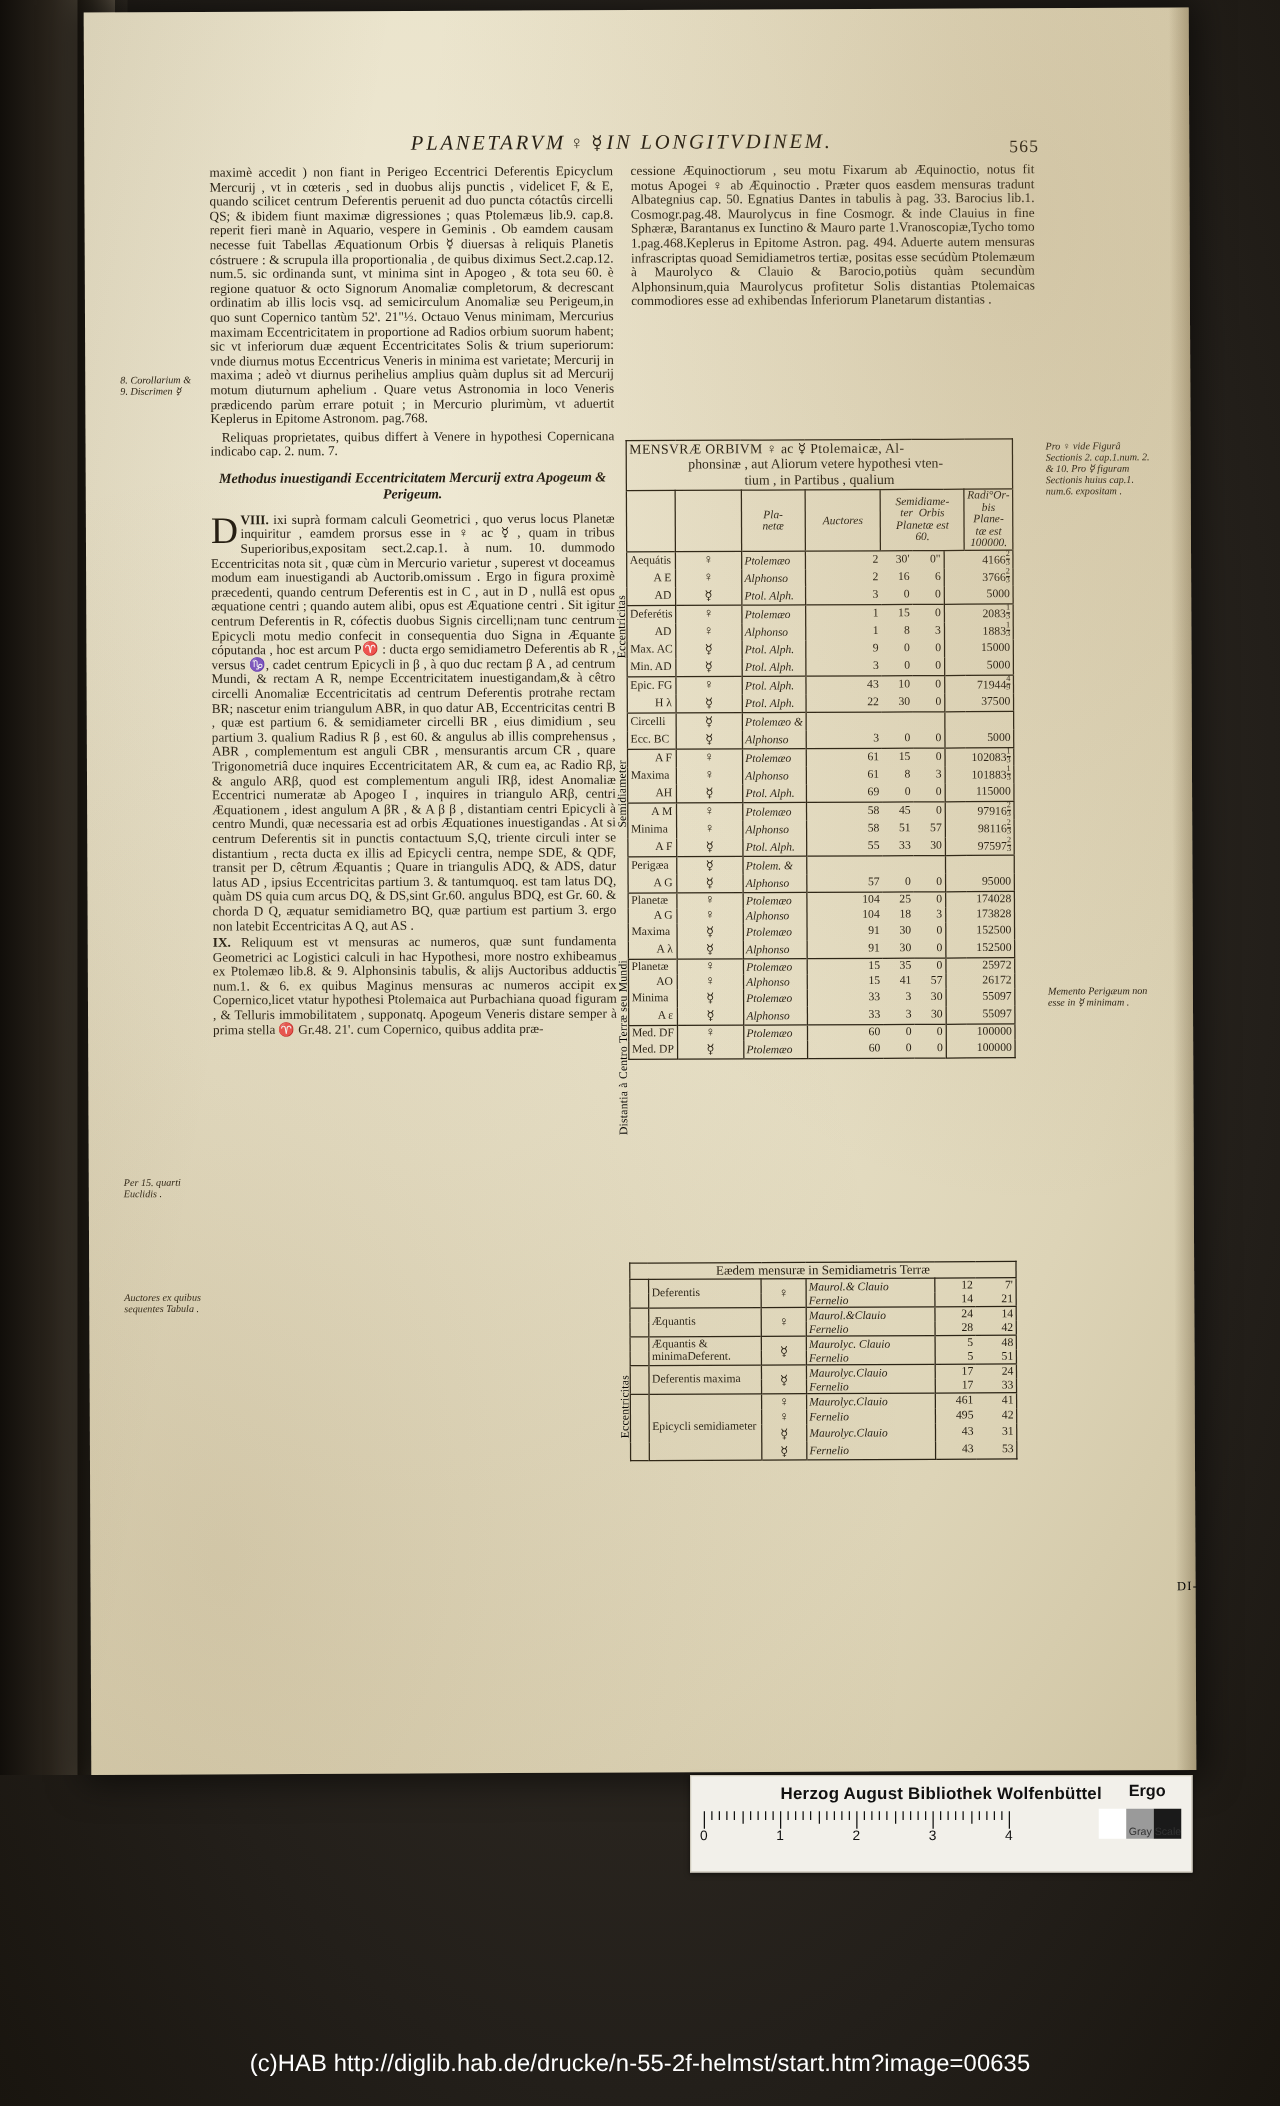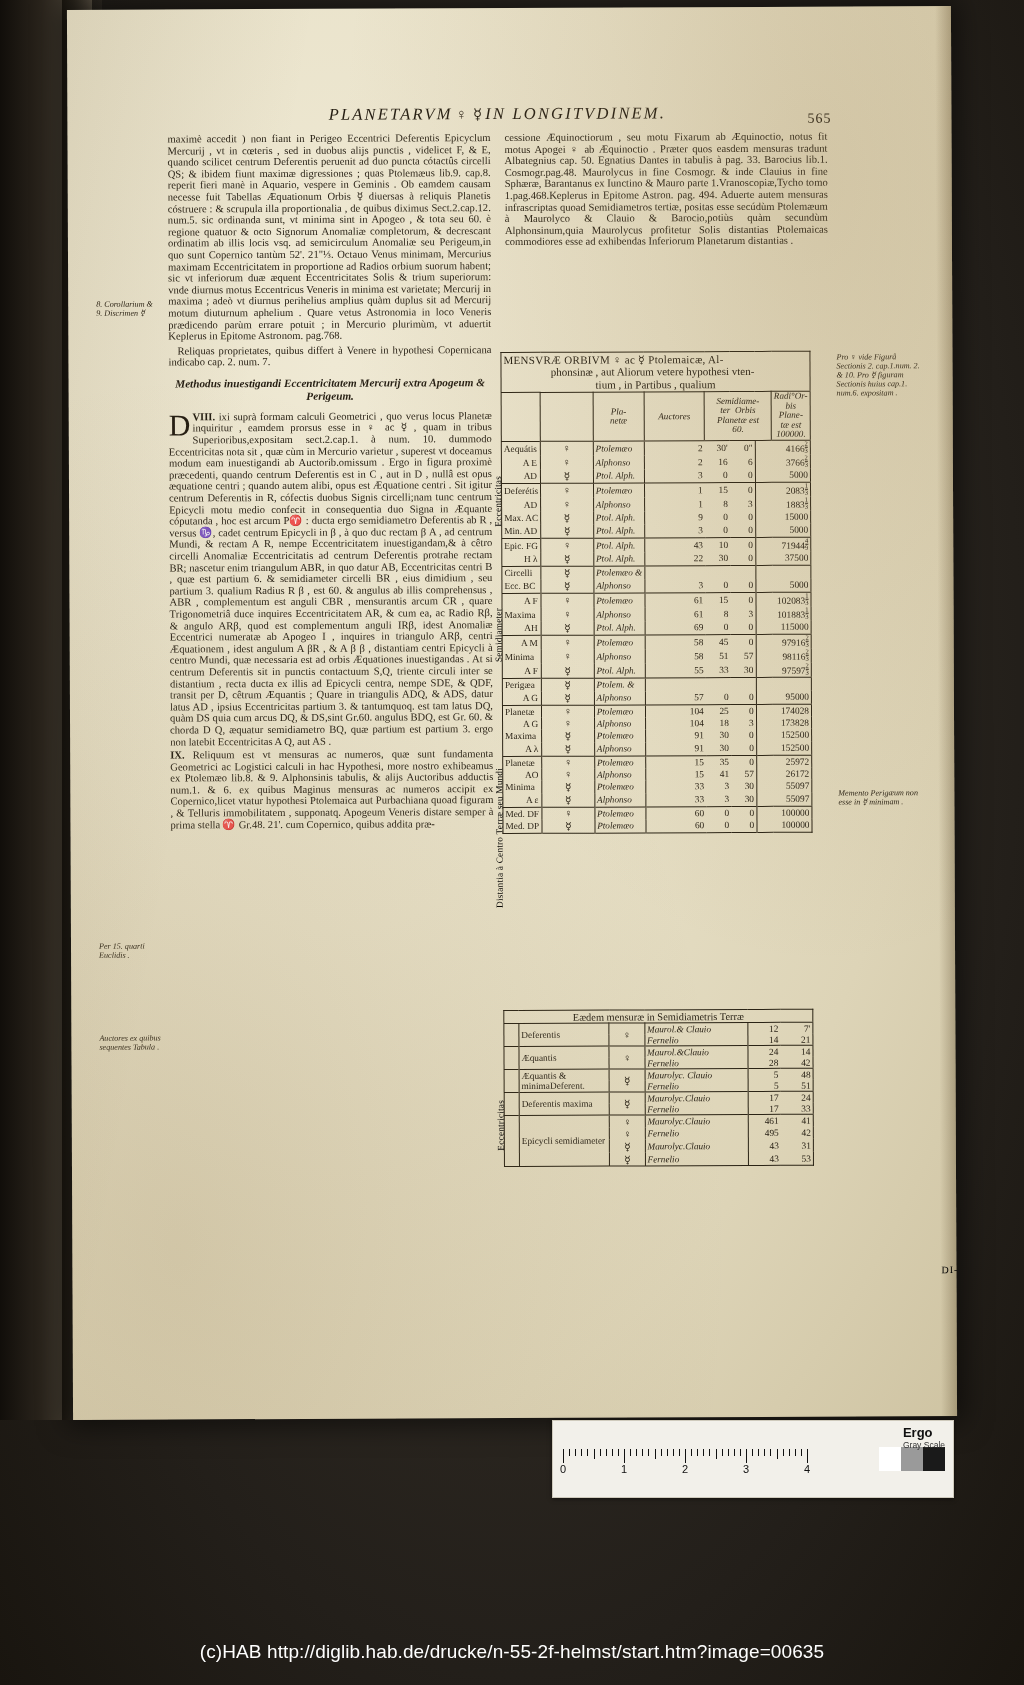--- a/index.html
+++ b/index.html
@@ -105,21 +105,21 @@
   .strip-title{text-align:center;font-family:"Liberation Sans",sans-serif;
     font-weight:bold;font-size:13.5px;color:#111;padding-top:6px;letter-spacing:.2px;}
   .ruler{position:absolute;left:10px;top:28px;width:250px;height:22px;}
   .ruler .tickrow{position:relative;height:14px;}
   .ruler .tk{position:absolute;top:0;width:1px;background:#111;}
   .ruler .lbl{position:absolute;top:14px;font-family:"Liberation Sans",sans-serif;
     font-size:11px;color:#111;transform:translateX(-50%);}
   .kodak{position:absolute;right:8px;top:26px;text-align:left;}
   .kodak .k1{font-family:"Liberation Sans",sans-serif;font-weight:bold;
     font-size:13px;color:#111;}
-  .kodak .k2{font-family:"Liberation Sans",sans-serif;font-size:8.5px;color:#333;}
+  .kodak .k2{font-family:"Liberation Sans",sans-serif;font-size:8.5px;color:#333;margin-top:20px;}
   .patches{position:absolute;right:8px;top:26px;display:flex;height:24px;}
   .patches div{width:22px;height:24px;}
   
   .wm{position:absolute;left:0;bottom:22px;width:1024px;text-align:center;
     font-family:"Liberation Sans",sans-serif;font-size:19px;color:#fff;
     letter-spacing:.1px;}
 </style>
 </head>
 <body>
 
@@ -572,20 +572,21 @@
     </table>
   </div>
   <div style="position:absolute;left:424px;top:1092px;height:110px">
     <span class="rot">Eccentricitas</span>
   </div>
 
   <div class="di">DI-</div>
 </div>
 
 <div class="strip">
+  <div class="strip-title">Herzog August Bibliothek Wolfenbüttel</div>
   <div class="ruler">
     <div class="tickrow" id="ticks">
         <div class="tk" style="left:0px;height:14px"></div>
         <div class="tk" style="left:6.1px;height:7px"></div>
         <div class="tk" style="left:12.2px;height:7px"></div>
         <div class="tk" style="left:18.299999999999997px;height:7px"></div>
         <div class="tk" style="left:24.4px;height:7px"></div>
         <div class="tk" style="left:30.5px;height:10px"></div>
         <div class="tk" style="left:36.599999999999994px;height:7px"></div>
         <div class="tk" style="left:42.699999999999996px;height:7px"></div>

